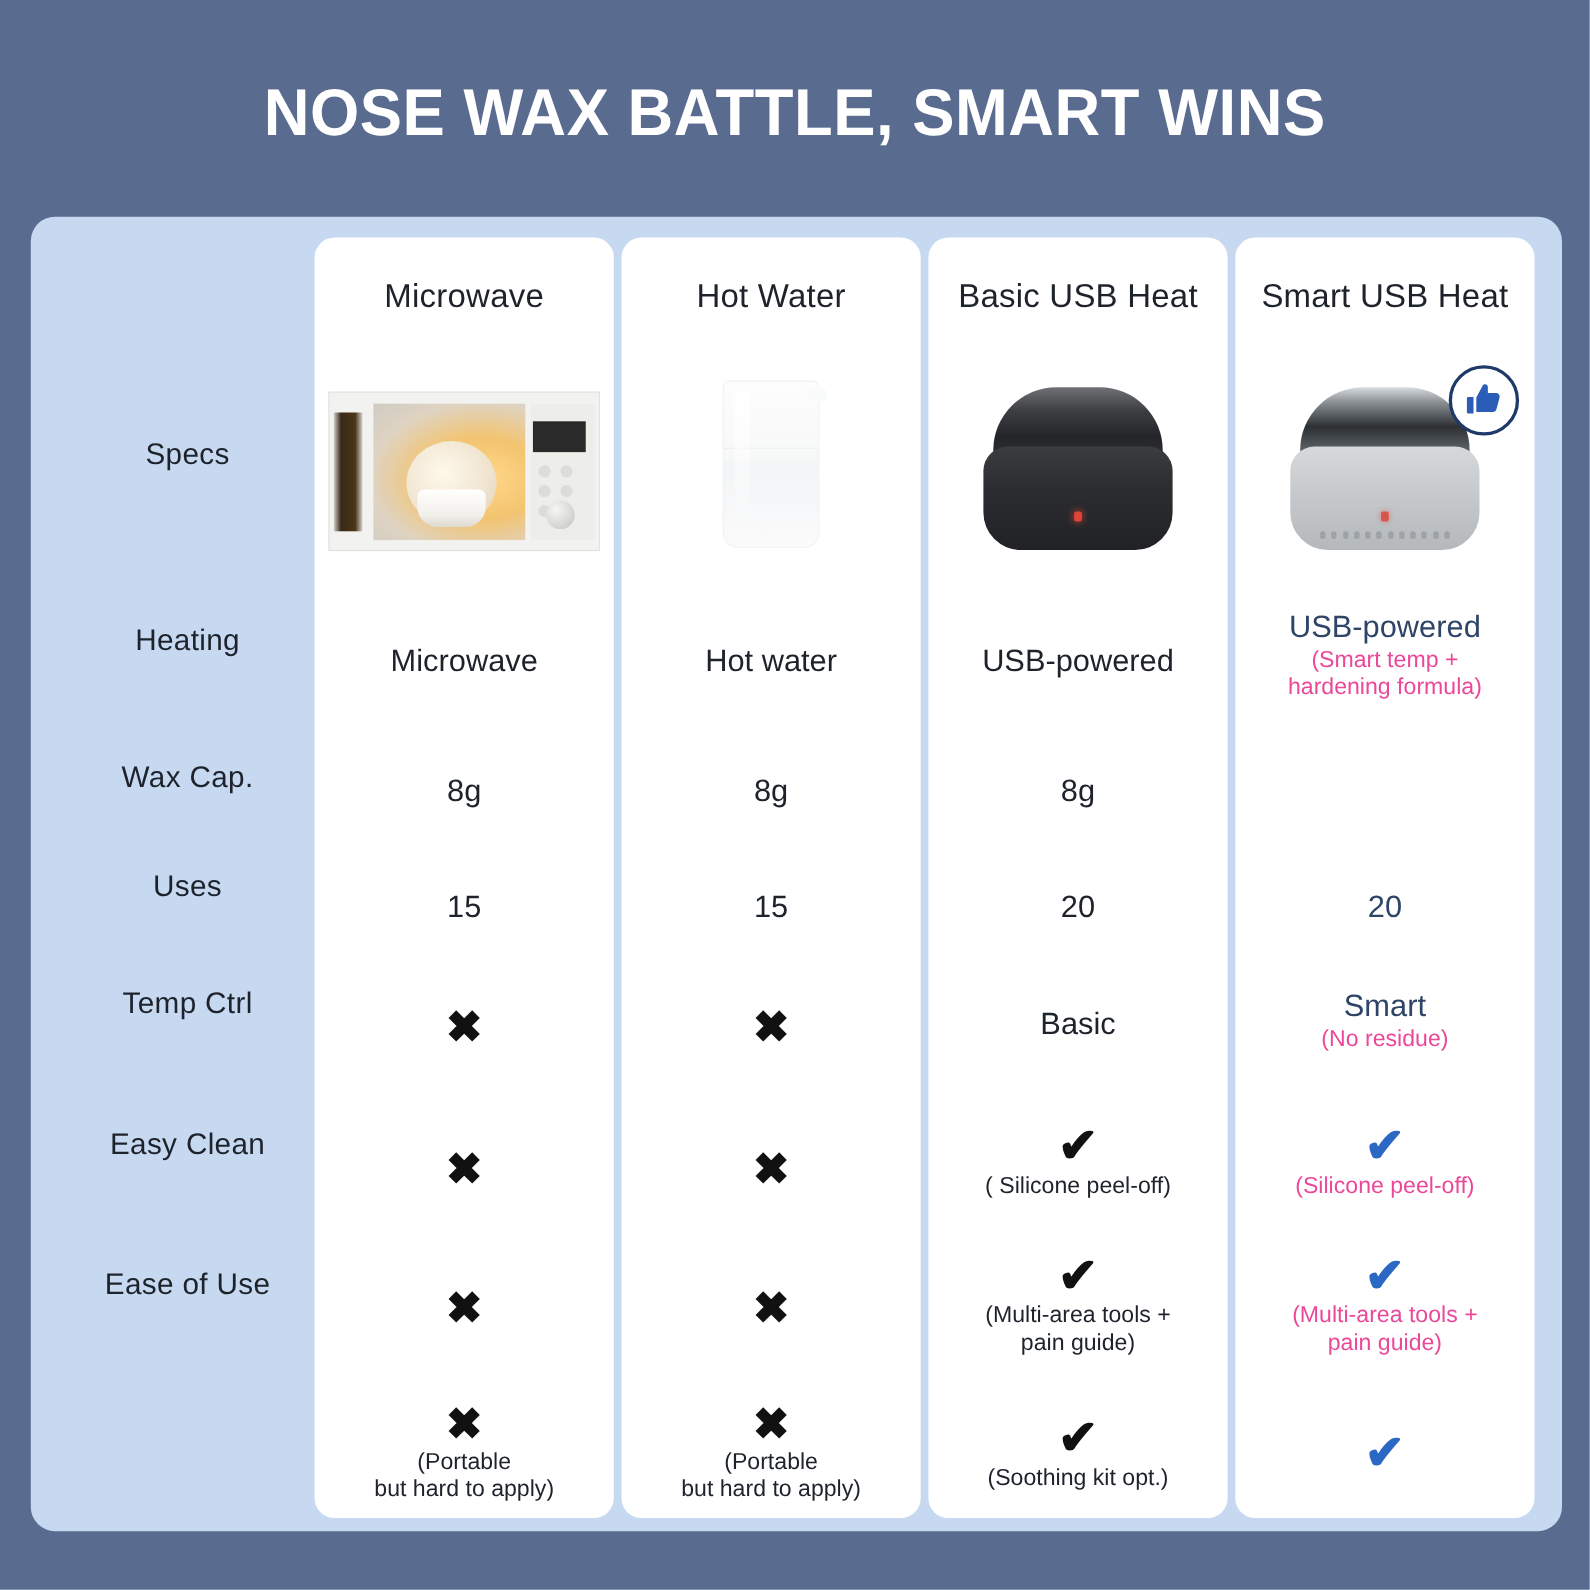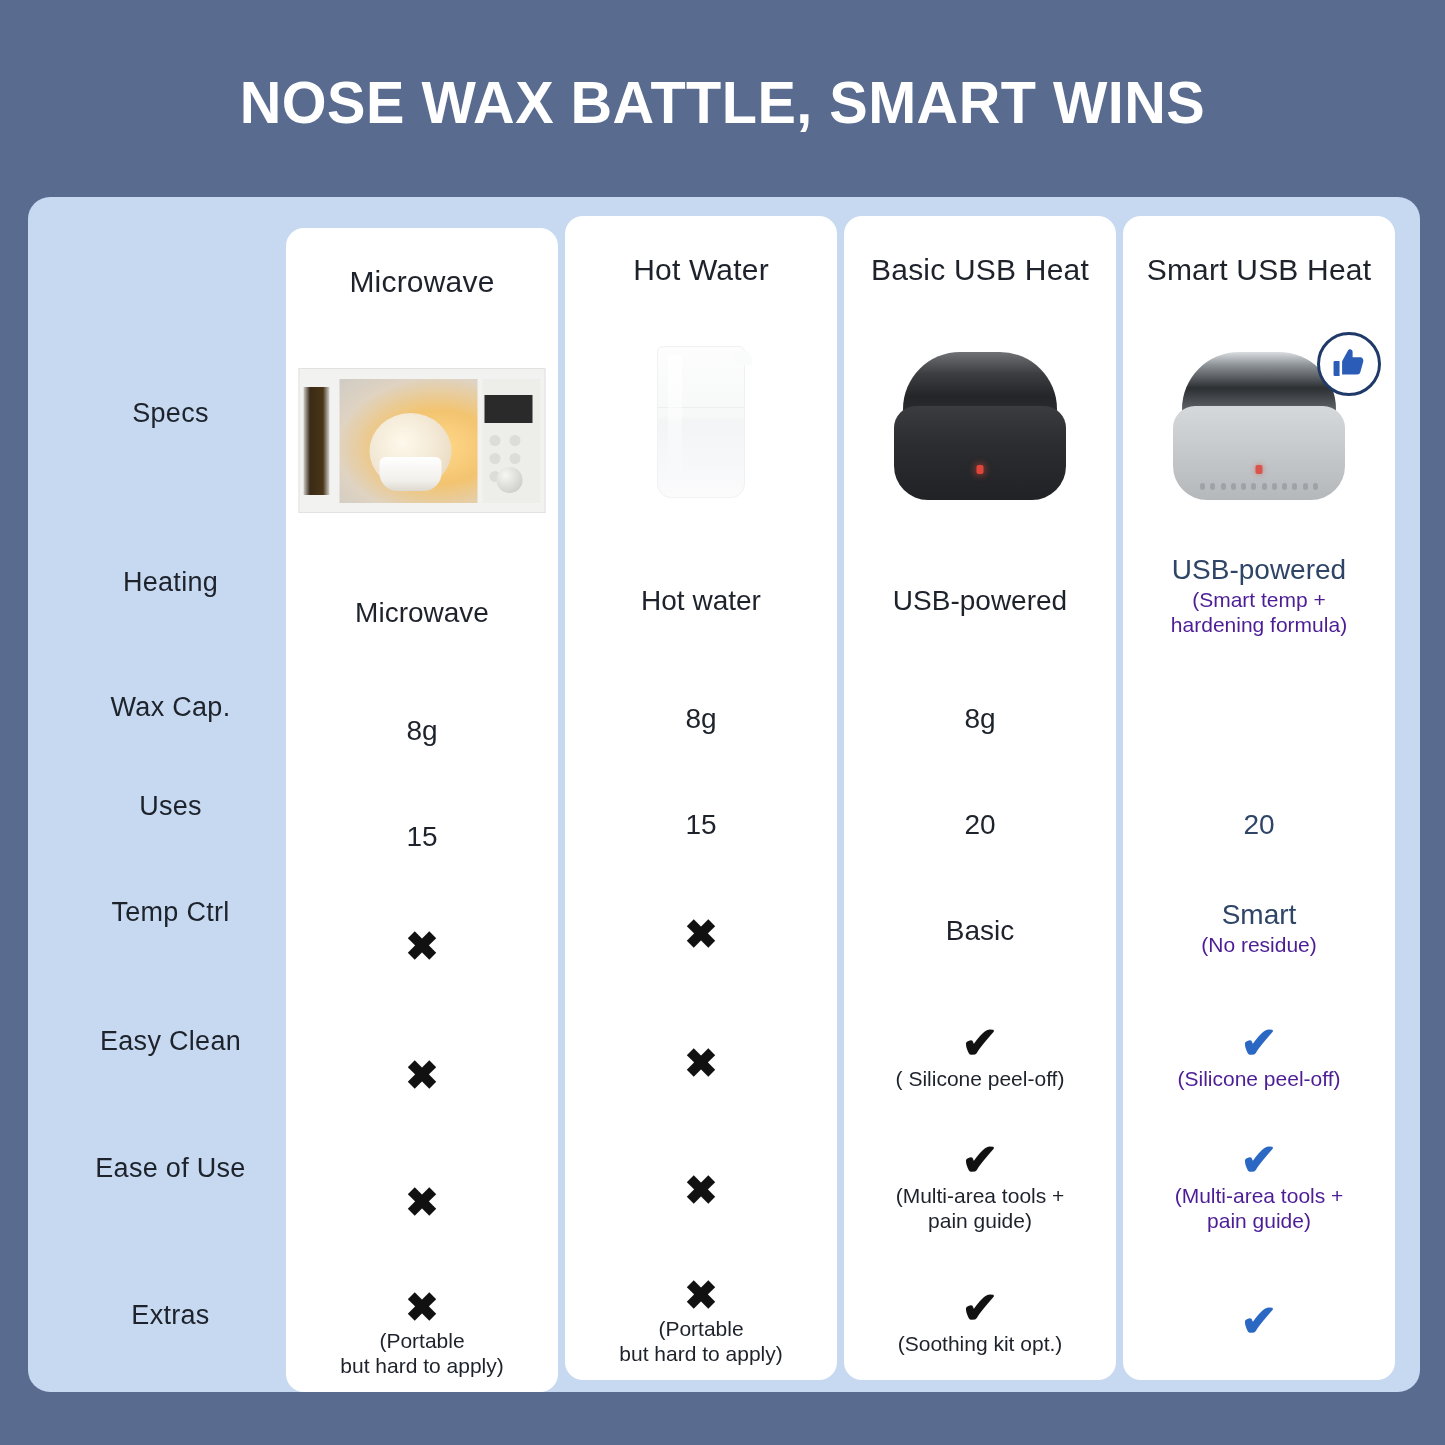--- a/index.html
+++ b/index.html
@@ -69,21 +69,21 @@
 
   
   .col {
     position: absolute;
     top: 19px;
     width: 272px;
     height: 1164px;
     background: #ffffff;
     border-radius: 18px;
   }
-  .col-1 { left: 258px; margin-top: 12px; }
+  .col-1 { left: 258px; }
   .col-2 { left: 537px; }
   .col-3 { left: 816px; }
   .col-4 { left: 1095px; }
 
   .col-title {
     position: absolute;
     top: 37px;
     left: 0;
     width: 100%;
     text-align: center;
@@ -107,21 +107,21 @@
     line-height: 1.15;
     white-space: nowrap;
   }
   .cell .sub {
     font-size: 21px;
     color: #1d222b;
     line-height: 1.18;
     margin-top: 2px;
   }
   .cell.blue .main { color: #2f4568; }
-  .cell.blue .sub  { color: #4c1d95; }
+  .cell.blue .sub  { color: #ec4899; }
 
   .mark {
     font-size: 40px;
     line-height: 1;
     font-weight: bold;
     color: #111111;
   }
   .mark.check { font-size: 44px; }
   .mark.blue  { color: #2b68c4; }
 
@@ -306,21 +306,20 @@
   <div class="panel">
 
     <div class="labels">
       <div class="row-label" style="top:216px">Specs</div>
       <div class="row-label" style="top:385px">Heating</div>
       <div class="row-label" style="top:510px">Wax Cap.</div>
       <div class="row-label" style="top:609px">Uses</div>
       <div class="row-label" style="top:715px">Temp Ctrl</div>
       <div class="row-label" style="top:971px">Ease of Use</div>
       <div class="row-label" style="top:844px">Easy Clean</div>
-      <div class="row-label" style="top:1118px">Extras</div>
     </div>
 
     <div class="col col-1">
       <div class="col-title">Microwave</div>
 
       <div class="imgbox">
         <div class="microwave">
           <div class="mw-door"></div>
           <div class="mw-cavity">
             <div class="mw-plate"></div>

